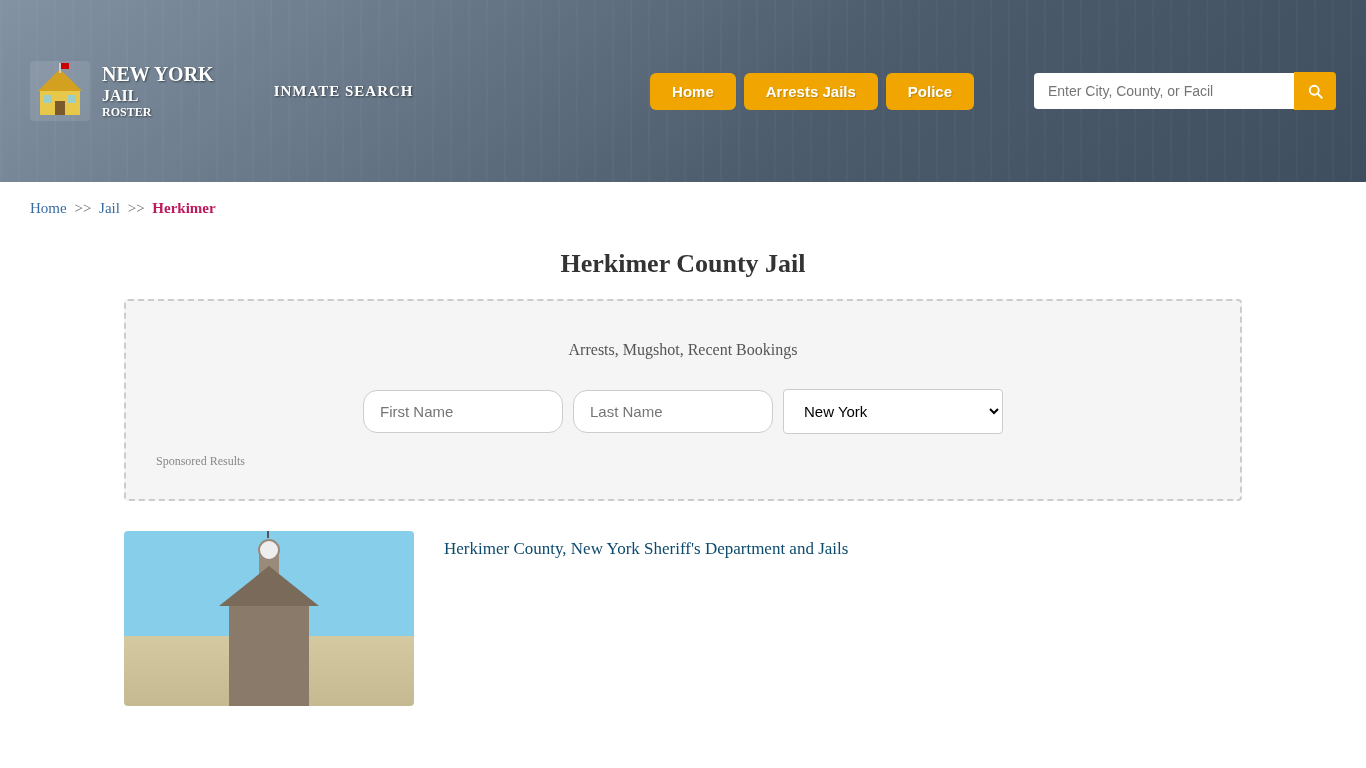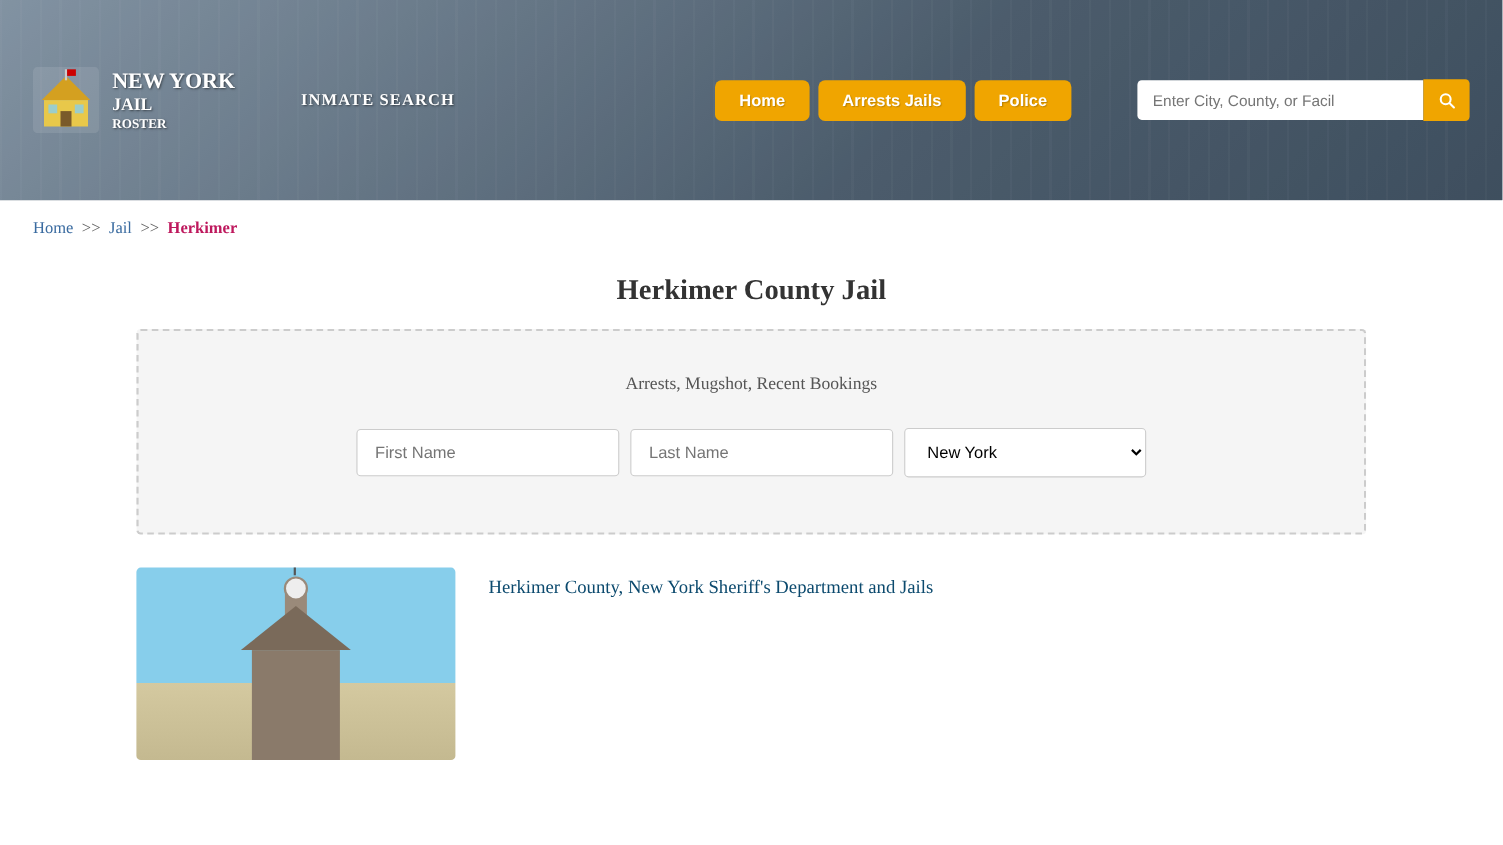--- a/index.html
+++ b/index.html
@@ -161,23 +161,23 @@
       display: flex;
       gap: 10px;
       justify-content: center;
       align-items: center;
       margin-bottom: 20px;
     }
     .form-input {
       padding: 12px 16px;
       font-size: 15px;
       border: 1px solid #ccc;
-      border-radius: 4px;
+      border-radius: 14px;
       outline: none;
-      width: 239px;
+      width: 200px;
       background: #fff;
     }
     .form-select {
       padding: 12px 16px;
       font-size: 15px;
       border: 1px solid #ccc;
       border-radius: 4px;
       outline: none;
       width: 220px;
       background: #fff;
@@ -357,20 +357,21 @@
 
 <div class="record-check-box">
   <p class="subtitle">Arrests, Mugshot, Recent Bookings</p>
 
   <div class="search-form-row">
     <input class="form-input" type="text" placeholder="First Name" style="">
     <input class="form-input" type="text" placeholder="Last Name" style="">
     <select class="form-select" id="state-select"><option value="Alabama">Alabama</option><option value="Alaska">Alaska</option><option value="Arizona">Arizona</option><option value="Arkansas">Arkansas</option><option value="California">California</option><option value="Colorado">Colorado</option><option value="Connecticut">Connecticut</option><option value="Delaware">Delaware</option><option value="Florida">Florida</option><option value="Georgia">Georgia</option><option value="Hawaii">Hawaii</option><option value="Idaho">Idaho</option><option value="Illinois">Illinois</option><option value="Indiana">Indiana</option><option value="Iowa">Iowa</option><option value="Kansas">Kansas</option><option value="Kentucky">Kentucky</option><option value="Louisiana">Louisiana</option><option value="Maine">Maine</option><option value="Maryland">Maryland</option><option value="Massachusetts">Massachusetts</option><option value="Michigan">Michigan</option><option value="Minnesota">Minnesota</option><option value="Mississippi">Mississippi</option><option value="Missouri">Missouri</option><option value="Montana">Montana</option><option value="Nebraska">Nebraska</option><option value="Nevada">Nevada</option><option value="New Hampshire">New Hampshire</option><option value="New Jersey">New Jersey</option><option value="New Mexico">New Mexico</option><option value="New York" selected="">New York</option><option value="North Carolina">North Carolina</option><option value="North Dakota">North Dakota</option><option value="Ohio">Ohio</option><option value="Oklahoma">Oklahoma</option><option value="Oregon">Oregon</option><option value="Pennsylvania">Pennsylvania</option><option value="Rhode Island">Rhode Island</option><option value="South Carolina">South Carolina</option><option value="South Dakota">South Dakota</option><option value="Tennessee">Tennessee</option><option value="Texas">Texas</option><option value="Utah">Utah</option><option value="Vermont">Vermont</option><option value="Virginia">Virginia</option><option value="Washington">Washington</option><option value="West Virginia">West Virginia</option><option value="Wisconsin">Wisconsin</option><option value="Wyoming">Wyoming</option></select>
   </div>
 
+  <p class="sponsored-label">Sponsored Results</p>
 </div>
 
 <div class="content-area">
   <div class="content-image">
     <div class="tower"></div>
     <div class="clock-face"></div>
     <div class="flag"></div>
   </div>
   <div class="content-text">
     <h3>Herkimer County, New York Sheriff's Department and Jails</h3>

